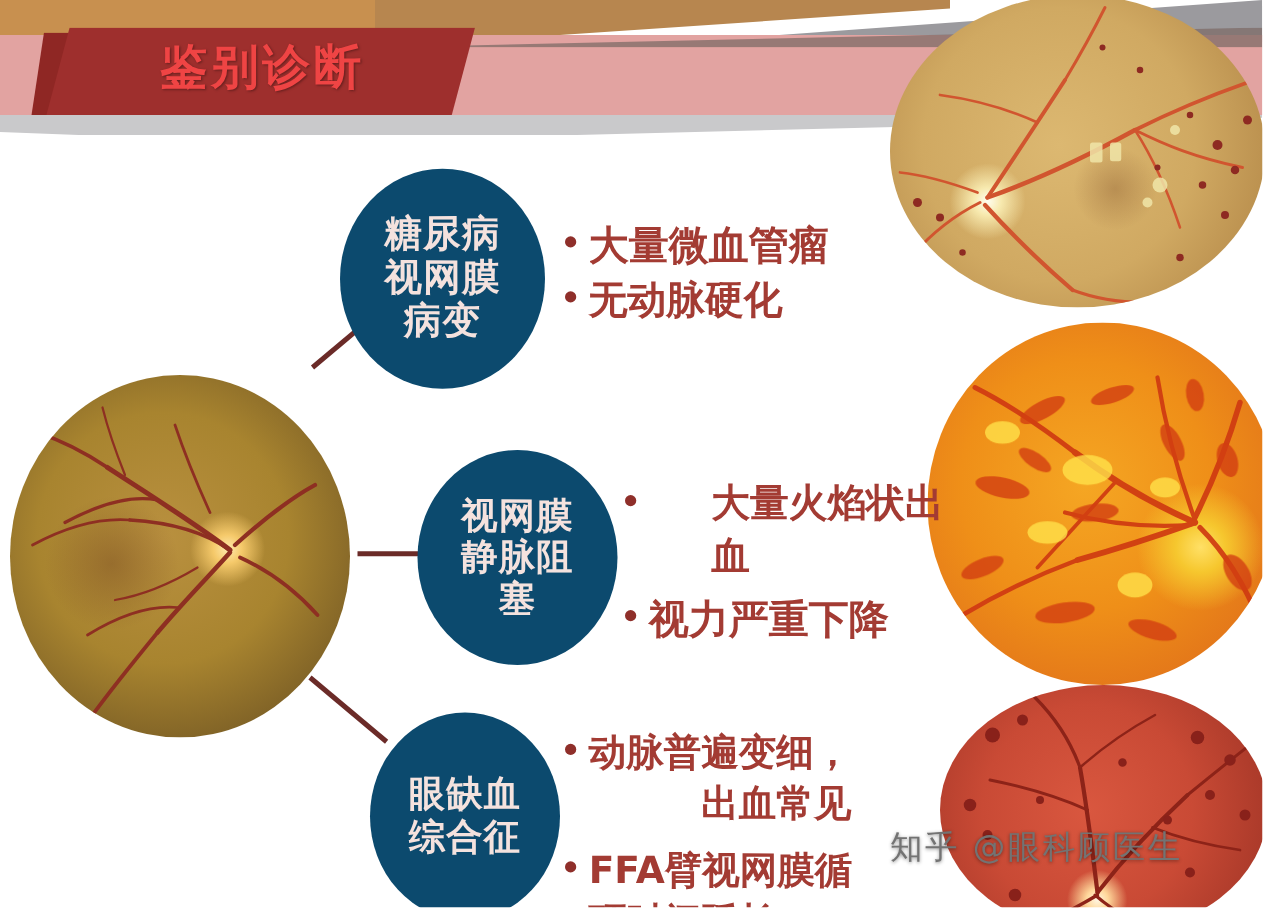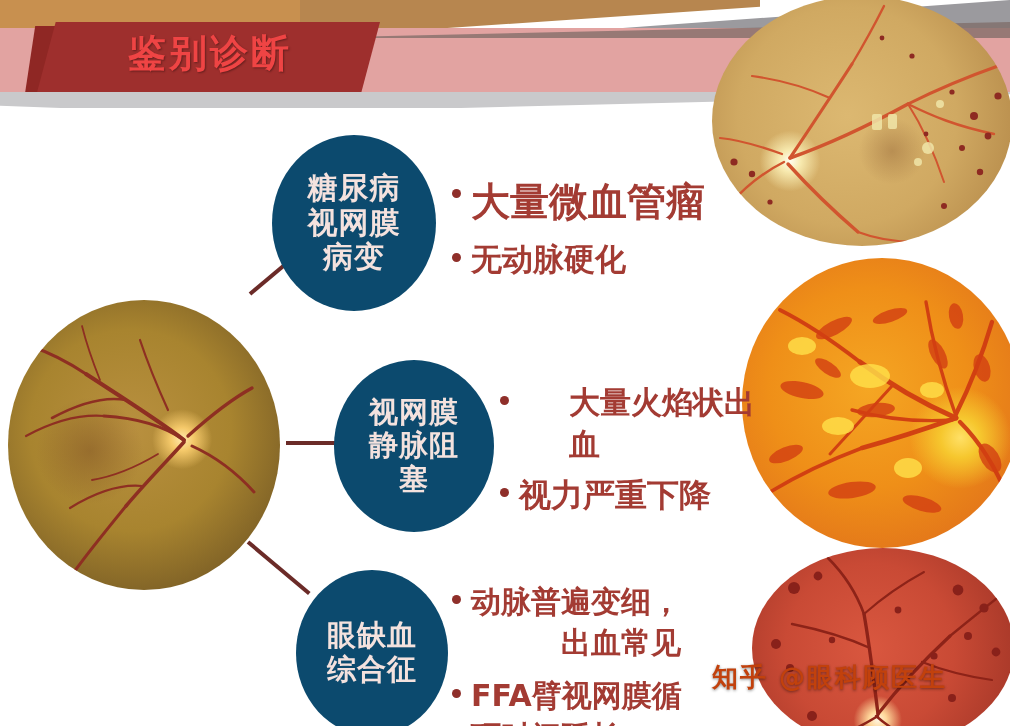--- a/index.html
+++ b/index.html
@@ -143,21 +143,21 @@
     flex: 0 0 auto;
     width: 9px; height: 9px; border-radius: 50%;
     background: #8f2f2a;
     margin-right: 10px;
   }
   .bullet .btxt { display: block; }
 
   
   #watermark {
     position: absolute; left: 712px; top: 660px;
-    font-size: 26px; font-weight: 700; color: #c2410c;
+    font-size: 26px; font-weight: 400; color: #737373;
     letter-spacing: 2px;
     text-shadow: 0 1px 3px rgba(0,0,0,.45);
     white-space: nowrap;
   }
 </style>
 </head>
 <body>
 
 <div id="slide">
 
@@ -309,21 +309,21 @@
 
   <div class="node" id="node-1" style="left:272px; top:135px; width:164px; height:176px; font-size:30px;">
     <span class="node-label">
       <span>糖尿病</span><br>
       <span>视网膜</span><br>
       <span>病变</span>
     </span>
   </div>
 
   <div class="bullets" style="left:452px; top:175px; width:260px;">
-    <div class="bullet" style="font-size:39px; margin-bottom:10px;">
+    <div class="bullet" style="font-size:32px; ">
       <span class="dot" style="margin-top:14px;"></span>
       <span class="btxt">大量微血管瘤</span>
     </div>
     <div class="bullet" style="font-size:31px;">
       <span class="dot" style="margin-top:14px;"></span>
       <span class="btxt">无动脉硬化</span>
     </div>
   </div>
 
   <div class="node" id="node-2" style="left:334px; top:360px; width:160px; height:172px; font-size:29px;">

